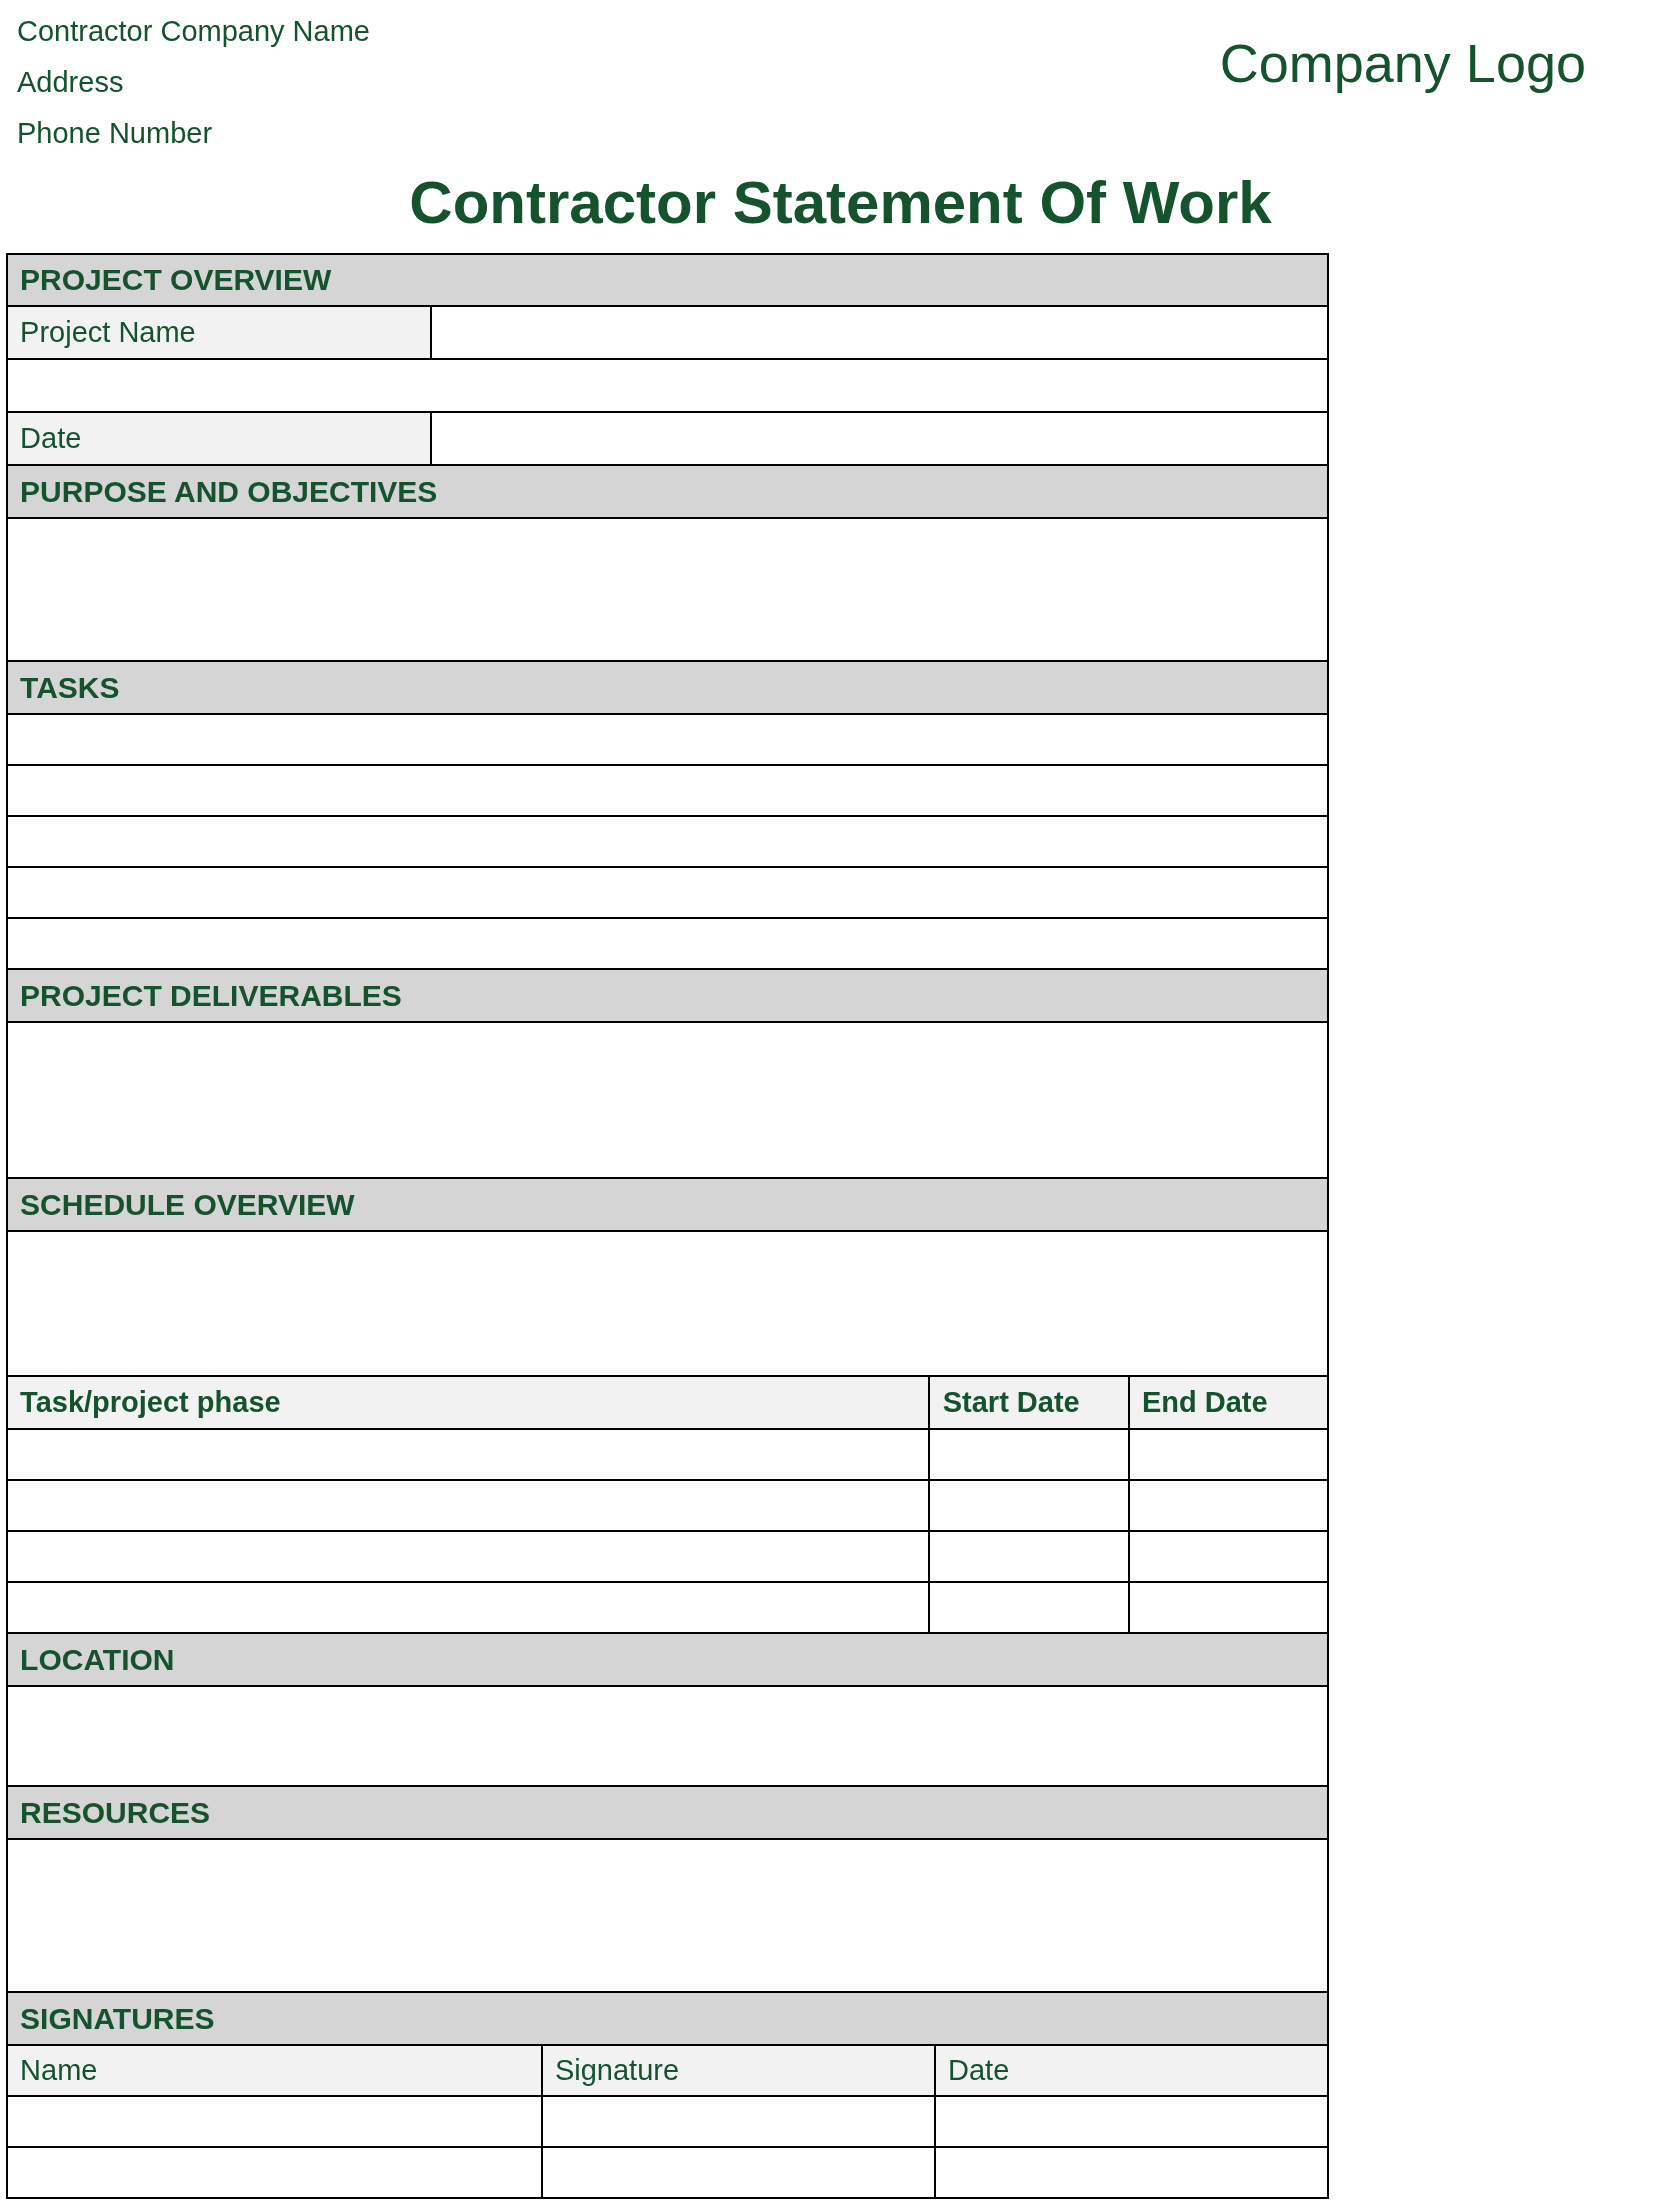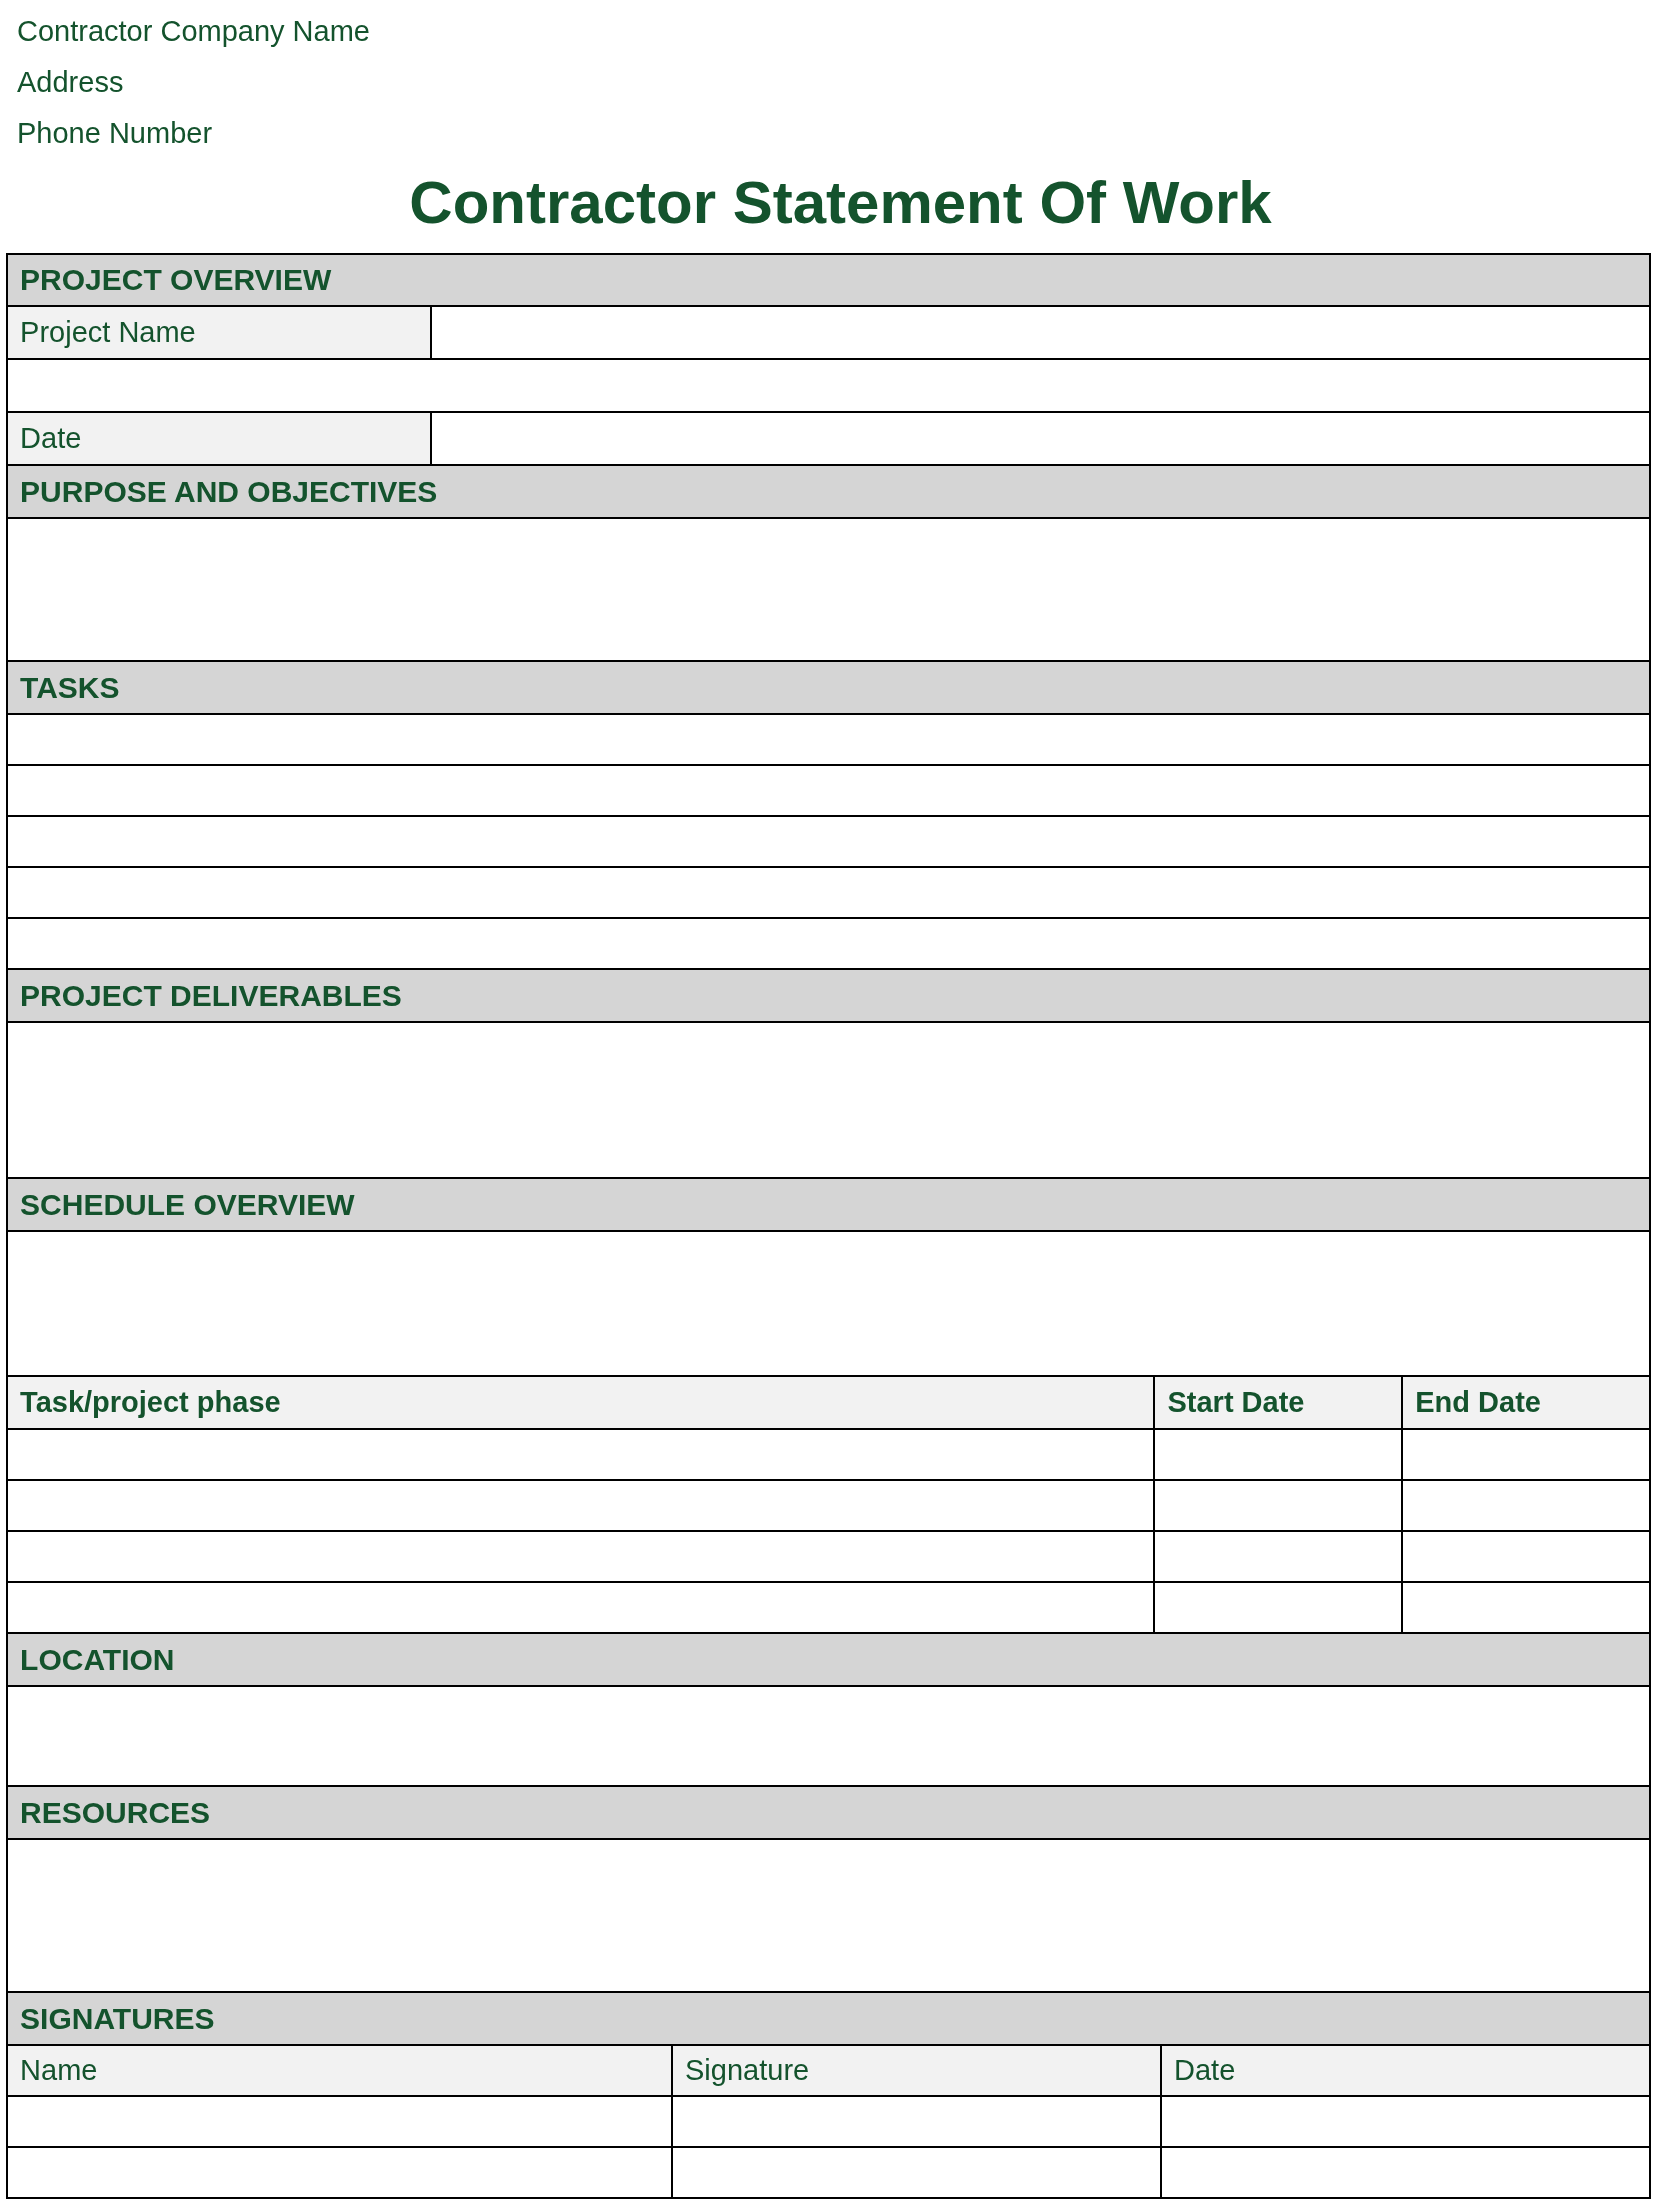--- a/index.html
+++ b/index.html
@@ -7,21 +7,21 @@
     position:relative; width:1657px; height:2202px; background:#fff;
     font-family:"Liberation Sans", sans-serif; color:#14532d; overflow:hidden;
   }
   
   .company-block { position:absolute; top:5.7px; left:17px; }
   .company-block p { margin:0; font-size:29px; line-height:51px; }
   .logo-text { position:absolute; top:34px; right:71px; font-size:54px; line-height:59px; font-weight:400; }
   .doc-title { position:absolute; top:168px; left:12px; width:100%; margin:0; text-align:center; font-size:60px; font-weight:700; }
   
   .sow-table {
-    position:absolute; top:253px; left:5.7px; width:1645px;
+    position:absolute; top:253px; left:5.7px; width:1323px;
     border:2.9px solid var(--border, #000); box-sizing:border-box;
     display:flex; flex-direction:column;
   }
   .trow { display:flex; box-sizing:border-box; border-top:2.9px solid var(--border, #000); }
   .trow.first { border-top:none; }
   .band {
     background:var(--band-bg, #d5d5d5); font-weight:700; font-size:30px;
     align-items:center; padding-left:12.4px;
   }
   .h52 { height:50px; } .h53 { height:51px;text-align:right; } .h55 { height:53px; }
@@ -44,20 +44,21 @@
 <body>
 
 <div class="page">
 
   <div class="company-block">
     <p>Contractor Company Name</p>
     <p>Address</p>
     <p>Phone Number</p>
   </div>
 
+  <div class="logo-text">Company Logo</div>
 
   <h1 class="doc-title">Contractor Statement Of Work</h1>
 
   <div class="sow-table">
 
     <div class="trow first band h52 cell">PROJECT OVERVIEW</div>
     <div class="trow h55">
       <div class="cell label-cell">Project Name</div>
       <div class="cell value-cell"></div>
     </div>

